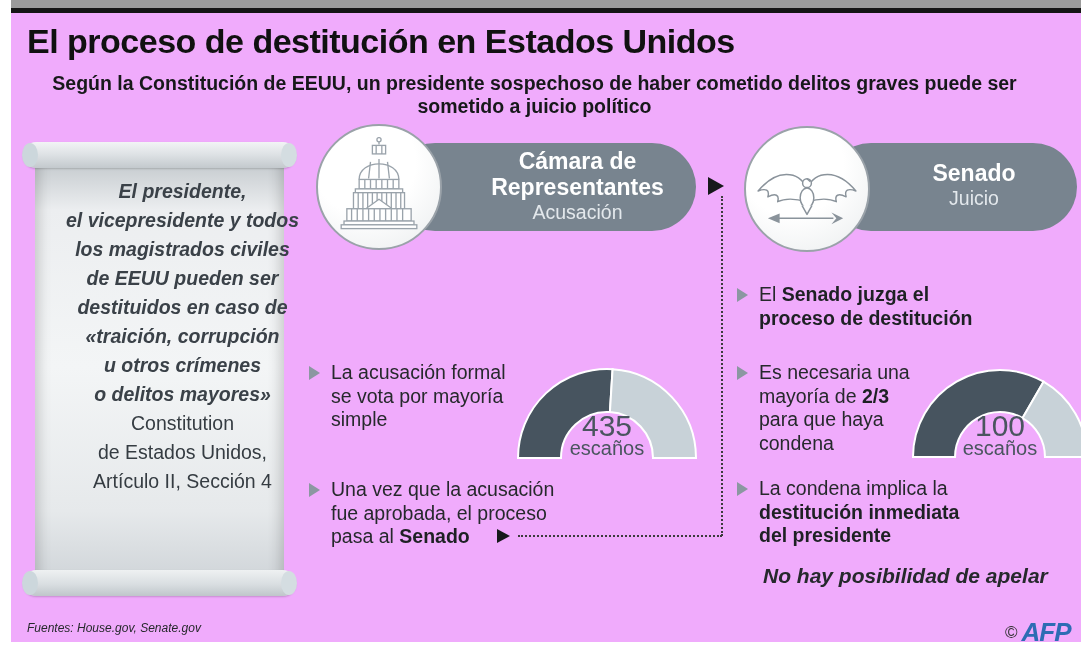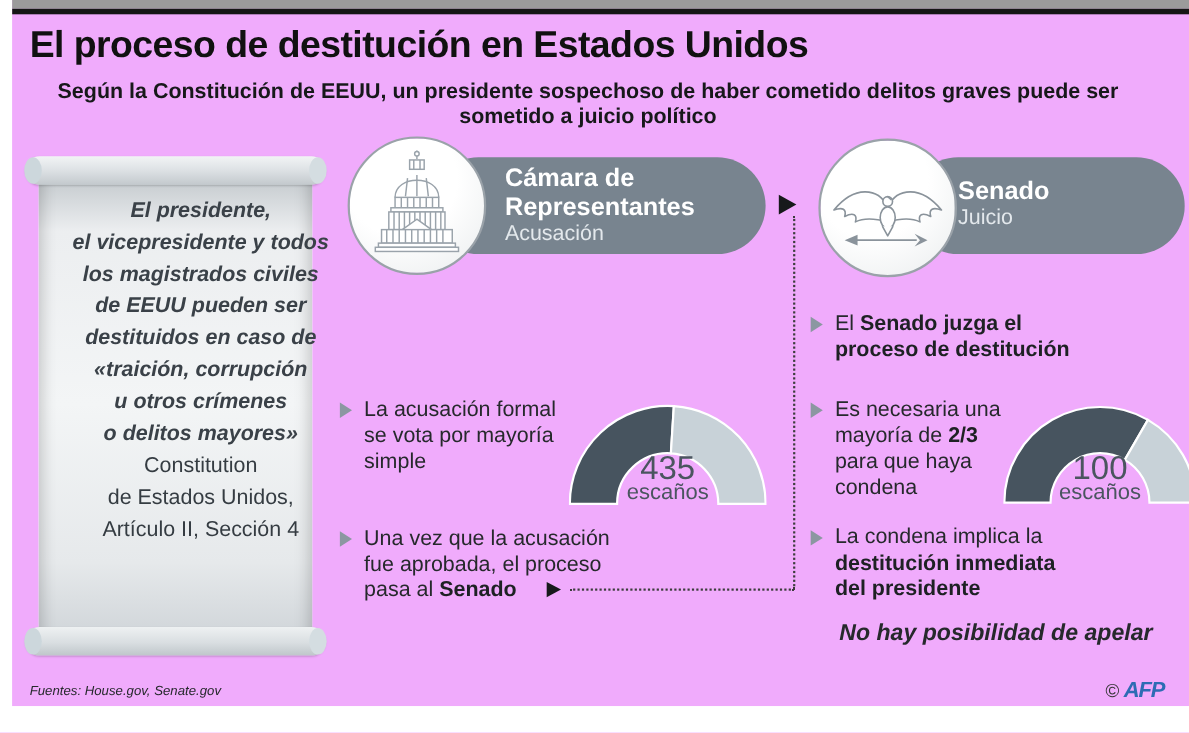--- a/index.html
+++ b/index.html
@@ -26,21 +26,21 @@
   .roll .cap.right{right:-1px;background:#d4dde1;}
   .scroll-body{position:absolute;left:16px;top:15px;width:249px;height:424px;
         background:linear-gradient(180deg,#bfc5c9 0%,#eceef0 13%,#f3f5f6 50%,#e6e9eb 84%,#d0d5d9 100%);
         box-shadow:inset 13px 0 14px -10px rgba(0,0,0,.20), inset -13px 0 14px -10px rgba(0,0,0,.20);}
   .scroll-text{position:absolute;left:0;top:22px;width:100%;text-align:center;color:#3a4148;padding-left:23px;}
   .scroll-quote{font-style:italic;font-weight:bold;font-size:19.5px;line-height:29px;}
   .scroll-source{font-size:19.5px;line-height:29px;font-weight:normal;color:#353c42;}
   .preline{white-space:pre-line;}
 
   
-  .pill{position:absolute;height:88px;border-radius:46px;background:#78848f;color:#fff;}
+  .pill{position:absolute;height:88px;border-radius:46px;background:#78848f;color:#fff;text-align:center;}
   .pill .name{font-size:23px;font-weight:bold;line-height:26px;}
   .pill .role{font-size:19.5px;color:#e3e8ec;line-height:24px;}
   .badge-circle{position:absolute;width:126px;height:126px;border-radius:50%;
         background:radial-gradient(circle at 38% 30%, #ffffff 45%, #e9eced 100%);
         border:2px solid #9aa2a9;box-sizing:border-box;z-index:2;
         display:flex;align-items:center;justify-content:center;}
   #house-pill{left:380px;top:143px;width:305px;padding-top:5px;box-sizing:border-box;z-index:1;}
   #house-pill .inner{margin-left:68px;}
   #house-circle{left:305px;top:124px;}
   #senate-pill{left:816px;top:143px;width:250px;padding-top:17px;box-sizing:border-box;z-index:1;}
@@ -61,21 +61,21 @@
 
   .gauge-label{position:absolute;text-align:center;color:#4a555f;}
   .gauge-label .num{font-size:30px;line-height:23px;}
   .gauge-label .unit{font-size:20px;line-height:23px;}
 
   .note{position:absolute;left:752px;top:564px;font-size:21px;font-weight:bold;font-style:italic;color:#26292c;}
 
   .sources{position:absolute;left:16px;top:621px;font-size:12px;font-style:italic;color:#26292c;}
   .afp{position:absolute;left:994px;top:617px;display:flex;align-items:center;gap:4px;}
   .afp .cc{font-size:17px;color:#333;}
-  .afp .brand{font-size:20px;font-weight:bold;font-style:italic;color:#2d6cb4;letter-spacing:-1px;}
+  .afp .brand{font-size:26px;font-weight:bold;font-style:italic;color:#2d6cb4;letter-spacing:-1px;}
 
   svg.icon{display:block;}
 </style>
 </head>
 <body>
 
 <div id="stage">
 
   <div class="bar top-gray"></div>
   <div class="bar top-black"></div>

